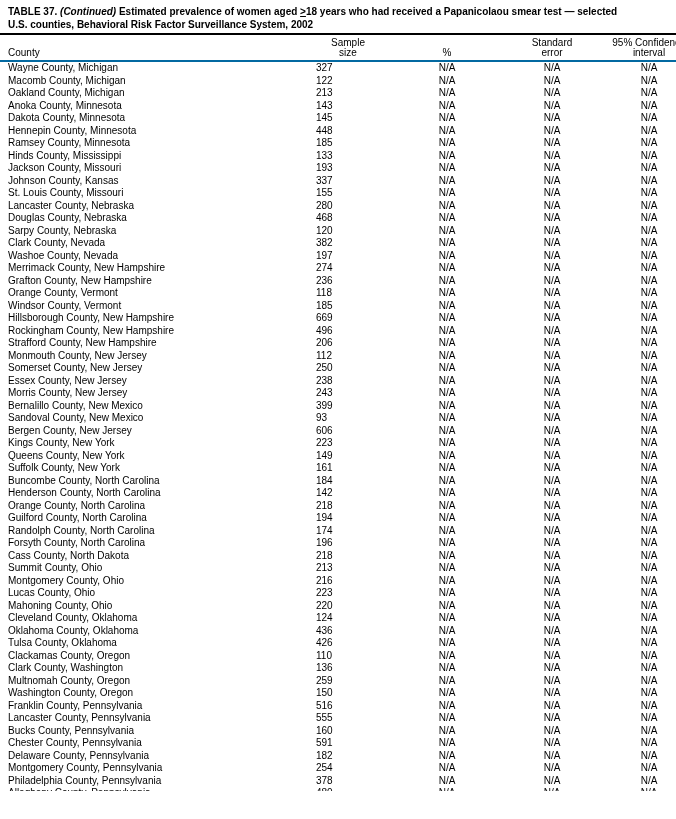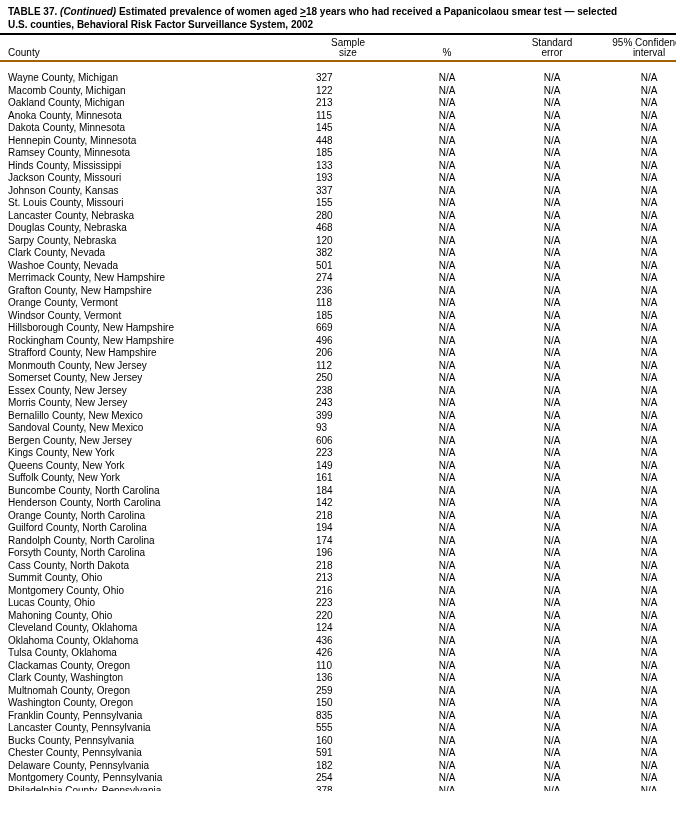--- a/index.html
+++ b/index.html
@@ -44,36 +44,36 @@
   col.c-pct    { width: 134px; }
   col.c-se     { width: 76px; }
   col.c-ci     { width: 118px; }
 
   thead th {
     font-weight: normal;
     vertical-align: bottom;
     text-align: center;
     padding: 3px 0 2px 0;
     line-height: 10px;
-    border-bottom: 2px solid #a16207;
+    border-bottom: 2px solid #0369a1;
     white-space: nowrap;
   }
   thead th.h-county {
     text-align: left;
     padding-left: 8px;
     margin-top: 16px;
   }
   tbody td {
     padding: 0;
     line-height: 12.5px;
     height: 12.5px;
     white-space: nowrap;
     overflow: hidden;
   }
-  tbody tr:first-child td { padding-top: 10px; }
+  tbody tr:first-child td { padding-top: 0; }
   td.county {
     text-align: left;
     padding-left: 8px;
   }
   td.sample {
     text-align: left;
     padding-right: 22px;
   }
   td.na { text-align: center; }
 </style>
@@ -137,21 +137,21 @@
           </tr>
           <tr>
             <td class="county">Oakland County, Michigan</td>
             <td class="sample">213</td>
             <td class="na">N/A</td>
             <td class="na">N/A</td>
             <td class="na">N/A</td>
           </tr>
           <tr>
             <td class="county">Anoka County, Minnesota</td>
-            <td class="sample">115</td>
+            <td class="sample">143</td>
             <td class="na">N/A</td>
             <td class="na">N/A</td>
             <td class="na">N/A</td>
           </tr>
           <tr>
             <td class="county">Dakota County, Minnesota</td>
             <td class="sample">145</td>
             <td class="na">N/A</td>
             <td class="na">N/A</td>
             <td class="na">N/A</td>
@@ -221,21 +221,21 @@
           </tr>
           <tr>
             <td class="county">Clark County, Nevada</td>
             <td class="sample">382</td>
             <td class="na">N/A</td>
             <td class="na">N/A</td>
             <td class="na">N/A</td>
           </tr>
           <tr>
             <td class="county">Washoe County, Nevada</td>
-            <td class="sample">501</td>
+            <td class="sample">197</td>
             <td class="na">N/A</td>
             <td class="na">N/A</td>
             <td class="na">N/A</td>
           </tr>
           <tr>
             <td class="county">Merrimack County, New Hampshire</td>
             <td class="sample">274</td>
             <td class="na">N/A</td>
             <td class="na">N/A</td>
             <td class="na">N/A</td>
@@ -473,21 +473,21 @@
           </tr>
           <tr>
             <td class="county">Washington County, Oregon</td>
             <td class="sample">150</td>
             <td class="na">N/A</td>
             <td class="na">N/A</td>
             <td class="na">N/A</td>
           </tr>
           <tr>
             <td class="county">Franklin County, Pennsylvania</td>
-            <td class="sample">835</td>
+            <td class="sample">516</td>
             <td class="na">N/A</td>
             <td class="na">N/A</td>
             <td class="na">N/A</td>
           </tr>
           <tr>
             <td class="county">Lancaster County, Pennsylvania</td>
             <td class="sample">555</td>
             <td class="na">N/A</td>
             <td class="na">N/A</td>
             <td class="na">N/A</td>

